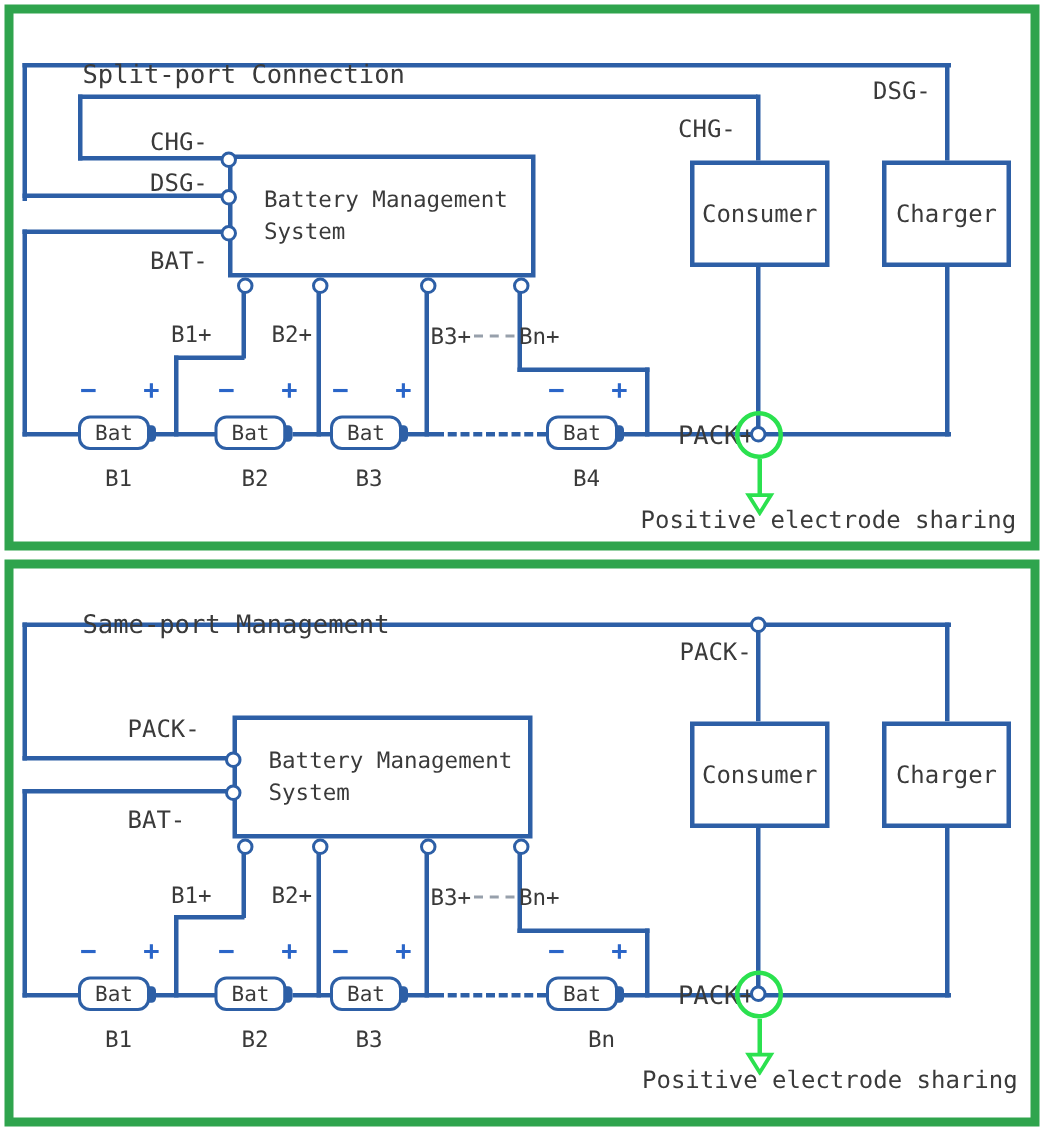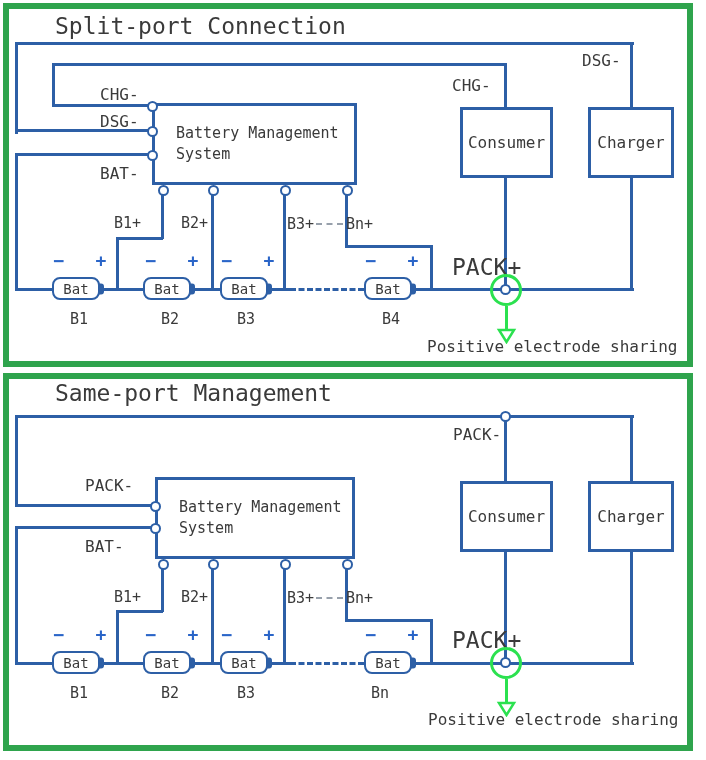--- a/index.html
+++ b/index.html
@@ -10,21 +10,21 @@
   .v{position:absolute;width:3px;background:#2d5fa6;}
   .hd{position:absolute;height:0;border-top:3px dashed #2d5fa6;}
   .box{position:absolute;border:3px solid #2d5fa6;background:#fff;box-sizing:border-box;
        display:flex;align-items:center;justify-content:center;font-size:16px;z-index:2;}
   .bms{flex-direction:column;align-items:flex-start;justify-content:center;
        padding-left:21px;font-size:15px;line-height:21px;}
   .term{position:absolute;width:11px;height:11px;border:2.5px solid #2d5fa6;border-radius:50%;
         background:#fff;box-sizing:border-box;z-index:3;}
   .lbl{position:absolute;font-size:16px;white-space:nowrap;z-index:2;line-height:1.1;}
   .sm{font-size:15px;}
-  .big{font-size:23px;}
+  .big{font-size:17px;margin-top:27px;}
   .ctr{transform:translateX(-50%);}
   .sign{position:absolute;font-size:18px;font-weight:bold;color:#2a65c8;
         transform:translateX(-50%);line-height:1;z-index:2;}
   .bat{position:absolute;width:48px;height:23px;border:2.5px solid #2d5fa6;border-radius:8px;
        background:#fff;box-sizing:border-box;display:flex;align-items:center;justify-content:center;
        font-size:14px;z-index:2;}
   .nub{position:absolute;right:-6px;top:50%;transform:translateY(-50%);width:6px;height:11px;
        background:#2d5fa6;border-radius:0 3px 3px 0;}
   .gap{position:absolute;height:0;border-top:2px dashed #97a0ab;z-index:2;}
   .ring{position:absolute;width:32px;height:32px;border:3px solid #2be14f;border-radius:50%;
@@ -215,21 +215,21 @@
   <div class="sign" style="left:151px;top:626px">−</div>
   <div class="sign" style="left:193px;top:626px">+</div>
   <div class="sign" style="left:227px;top:626px">−</div>
   <div class="sign" style="left:269px;top:626px">+</div>
   <div class="sign" style="left:371px;top:626px">−</div>
   <div class="sign" style="left:413px;top:626px">+</div>
 
   <div class="lbl sm ctr" style="left:79px;top:685px">B1</div>
   <div class="lbl sm ctr" style="left:170px;top:685px">B2</div>
   <div class="lbl sm ctr" style="left:246px;top:685px">B3</div>
-  <div class="lbl sm ctr" style="left:380px;top:685px">Bn</div>
+  <div class="lbl sm ctr" style="left:401px;top:685px">Bn</div>
 
   <div class="box" style="left:460px;top:481px;width:93px;height:71px">
     <span>Consumer</span>
   </div>
   <div class="box" style="left:588px;top:481px;width:86px;height:71px">
     <span>Charger</span>
   </div>
   <div class="v" style="left:504px;top:552px;height:113px"></div>
   <div class="v" style="left:630px;top:552px;height:113px"></div>
 

